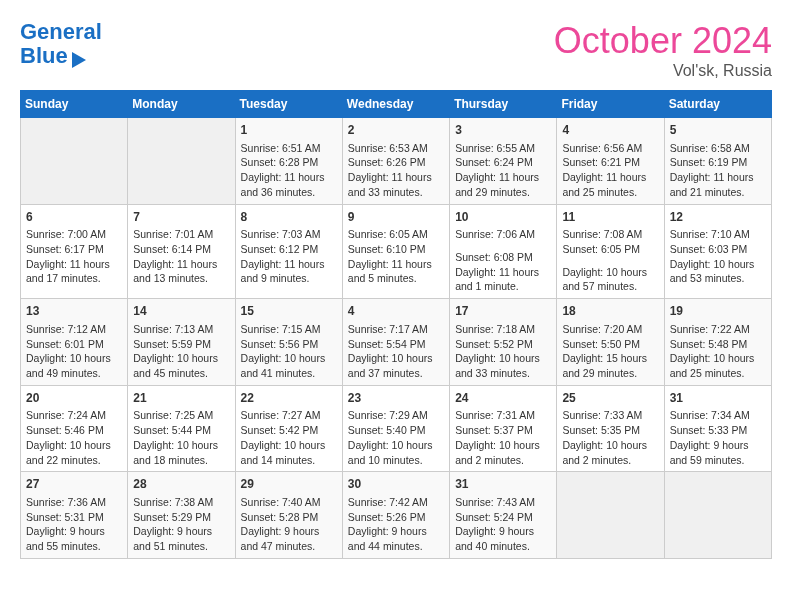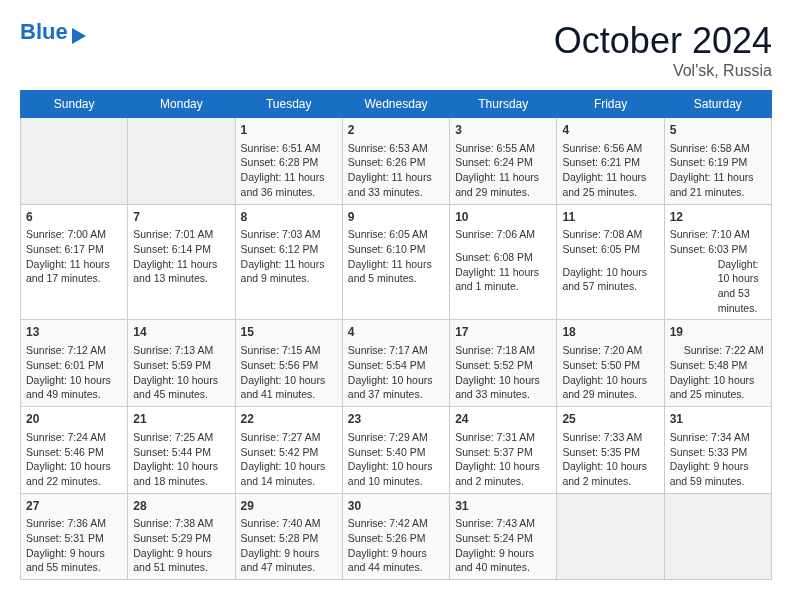--- a/index.html
+++ b/index.html
@@ -37,38 +37,38 @@
       border-bottom: 8px solid transparent;
       margin-left: 4px;
       margin-top: 4px;
     }
     .title-block {
       text-align: right;
     }
     .month-title {
       font-size: 36px;
       font-weight: normal;
-      color: #0f172a;
+      color: #ec4899;
     }
     .location {
       font-size: 16px;
       color: #555;
     }
     table {
       width: 100%;
       border-collapse: collapse;
       font-size: 11px;
     }
     thead tr th {
       background-color: #1a6fc4;
       color: white;
       padding: 6px 4px;
-      text-align: center;
+      text-align: left;
       font-size: 12px;
-      font-weight: normal;
+      font-weight: bold;
       border: 1px solid #1a6fc4;
     }
     tbody tr td {
       border: 1px solid #ccc;
       padding: 4px 5px;
       vertical-align: top;
       min-height: 80px;
       height: 85px;
       width: calc(100% / 7);
       color: #333;
@@ -90,20 +90,23 @@
     .empty-cell {
       background-color: #f0f0f0 !important;
     }
   </style>
 </head>
 <body>
 
 <div class="header">
   <div class="logo">
     <div>
+      <div class="logo-text">
+        <span>General</span>
+      </div>
       <div style="display:flex;align-items:flex-end;">
         <span class="logo-text" style="color:#1a6fc4;">Blue</span>
         <div class="logo-arrow"></div>
       </div>
     </div>
   </div>
   <div class="title-block">
     <div class="month-title">October 2024</div>
     <div class="location">Vol'sk, Russia</div>
   </div>
@@ -190,21 +193,21 @@
         <td>
           <span class="day-num">11</span>
           <span style="display: block;">Sunrise: 7:08 AM</span>
           <span style="display: block;">Sunset: 6:05 PM</span>
           <span style="display: block; margin-top: 8px;">Daylight: 10 hours and 57 minutes.</span>
         </td>
         <td>
           <span class="day-num">12</span>
           <span style="display: block;">Sunrise: 7:10 AM</span>
           <span style="display: block;">Sunset: 6:03 PM</span>
-          <span style="display: block; margin-left: 48px;">Daylight: 10 hours and 53 minutes.</span>
+          <span style="display: block;">Daylight: 10 hours and 53 minutes.</span>
         </td>
       </tr>
       <tr>
         <td>
           <span class="day-num">13</span>
           <span style="display: block;">Sunrise: 7:12 AM</span>
           <span style="display: block;">Sunset: 6:01 PM</span>
           <span style="display: block;">Daylight: 10 hours and 49 minutes.</span>
         </td>
         <td>
@@ -228,25 +231,25 @@
         <td>
           <span class="day-num">17</span>
           <span style="display: block;">Sunrise: 7:18 AM</span>
           <span style="display: block;">Sunset: 5:52 PM</span>
           <span style="display: block;">Daylight: 10 hours and 33 minutes.</span>
         </td>
         <td>
           <span class="day-num">18</span>
           <span style="display: block;">Sunrise: 7:20 AM</span>
           <span style="display: block;">Sunset: 5:50 PM</span>
-          <span style="display: block;">Daylight: 10 hours and 29 minutes.</span>
+          <span style="display: block;">Daylight: 15 hours and 29 minutes.</span>
         </td>
         <td>
           <span class="day-num">19</span>
-          <span style="display: block; margin-left: 14px;">Sunrise: 7:22 AM</span>
+          <span style="display: block;">Sunrise: 7:22 AM</span>
           <span style="display: block;">Sunset: 5:48 PM</span>
           <span style="display: block;">Daylight: 10 hours and 25 minutes.</span>
         </td>
       </tr>
       <tr>
         <td>
           <span class="day-num">20</span>
           <span style="display: block;">Sunrise: 7:24 AM</span>
           <span style="display: block;">Sunset: 5:46 PM</span>
           <span style="display: block;">Daylight: 10 hours and 22 minutes.</span>

